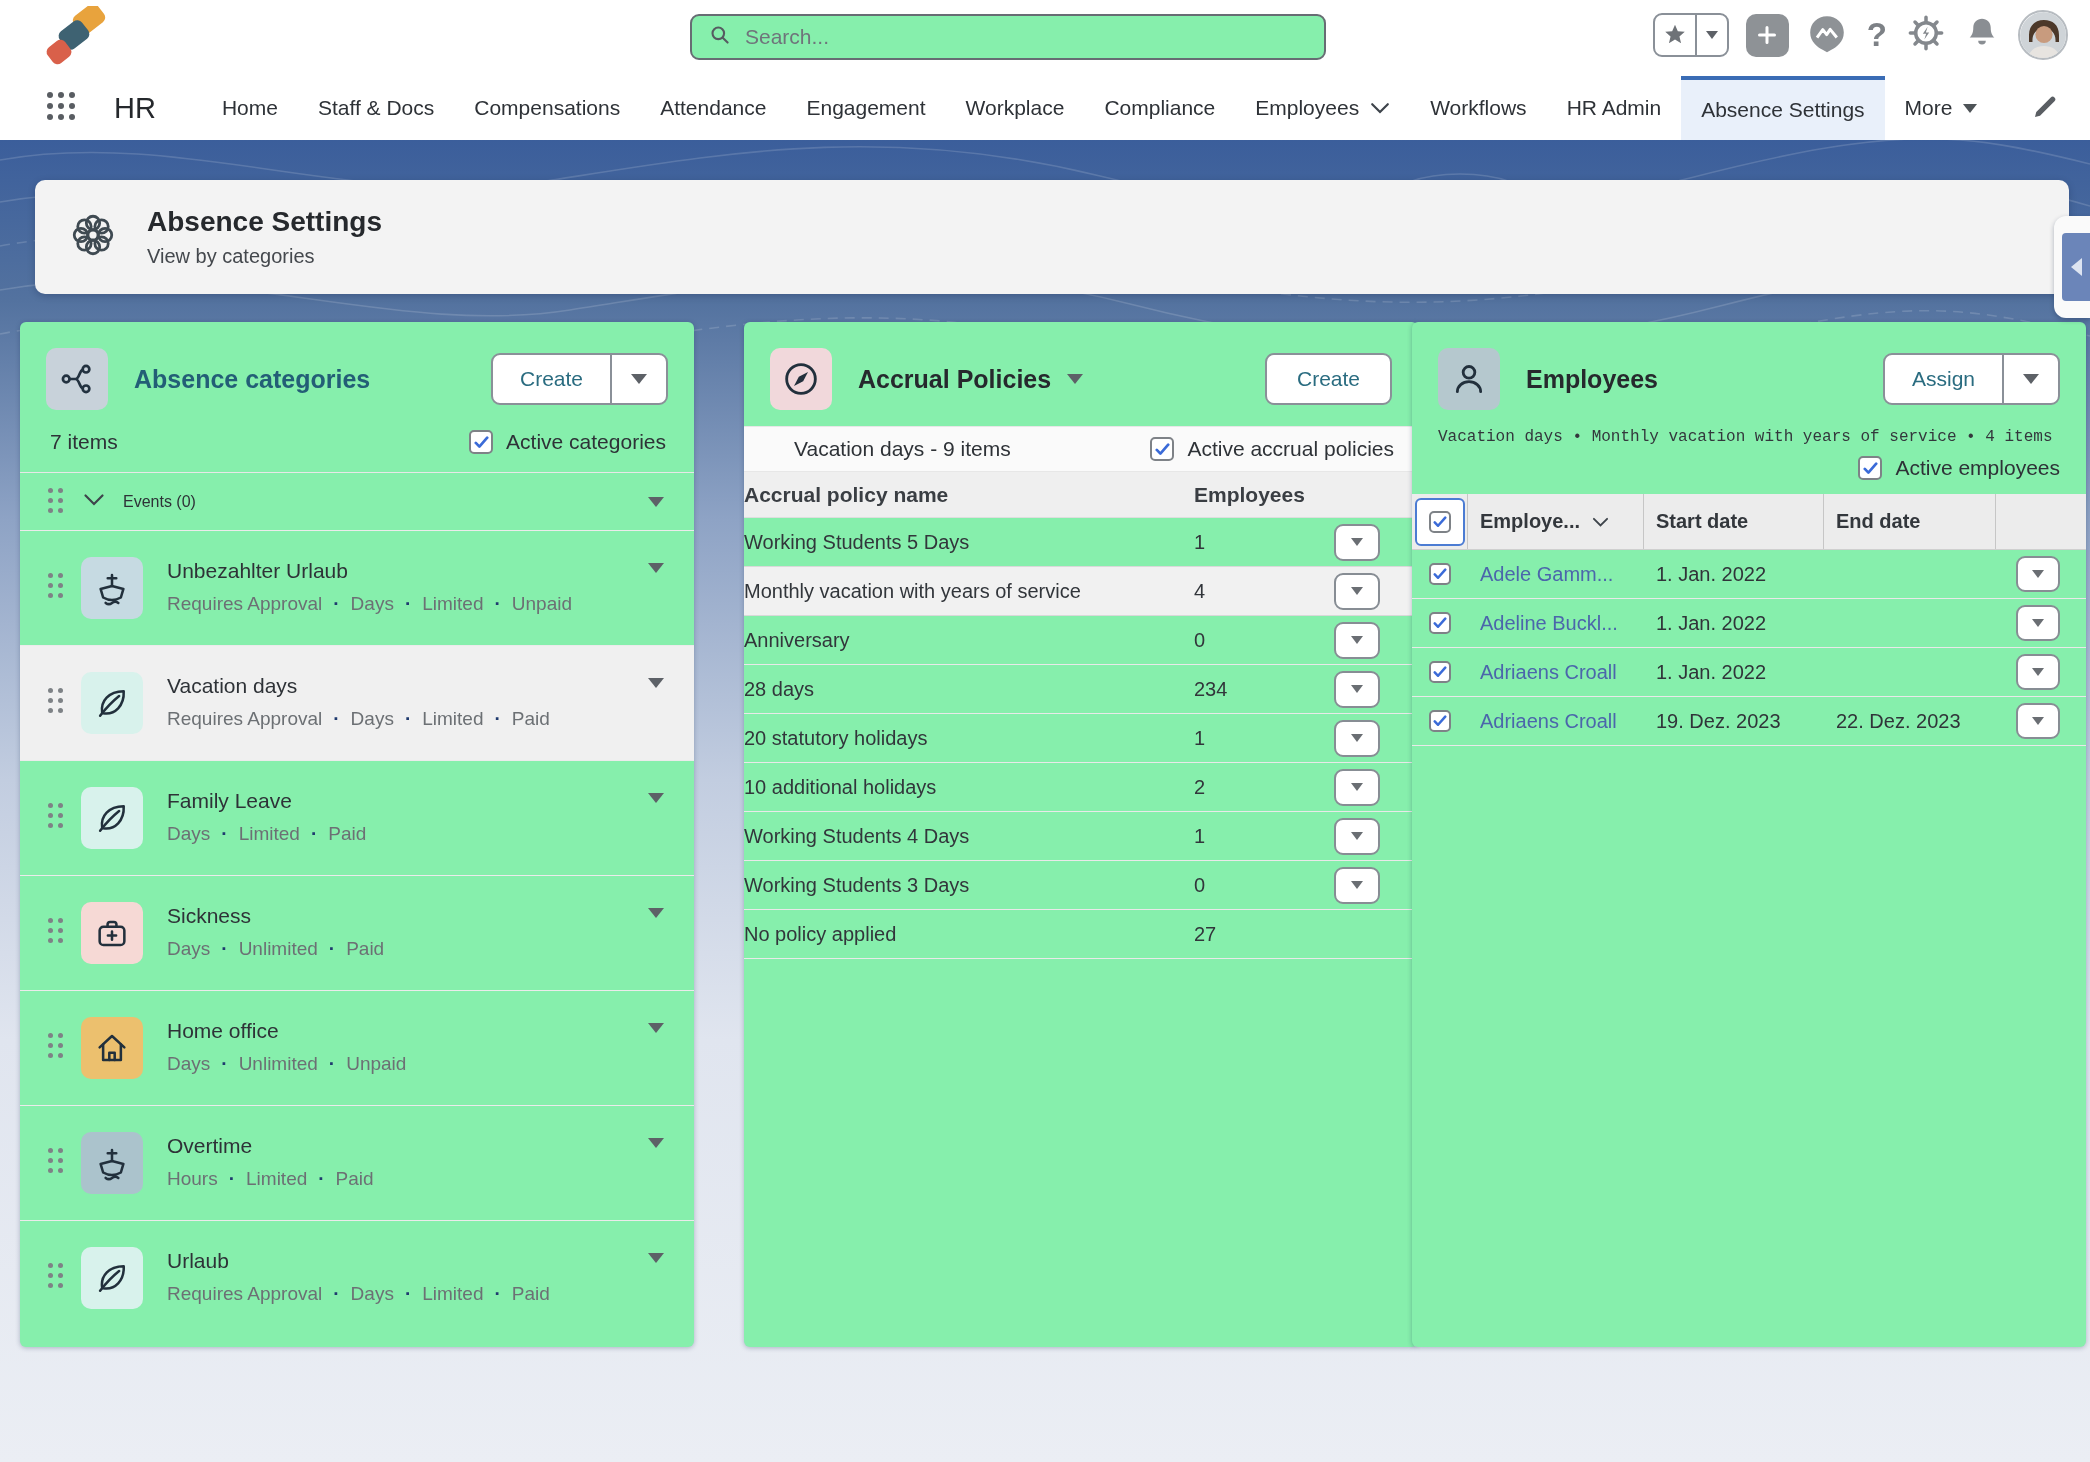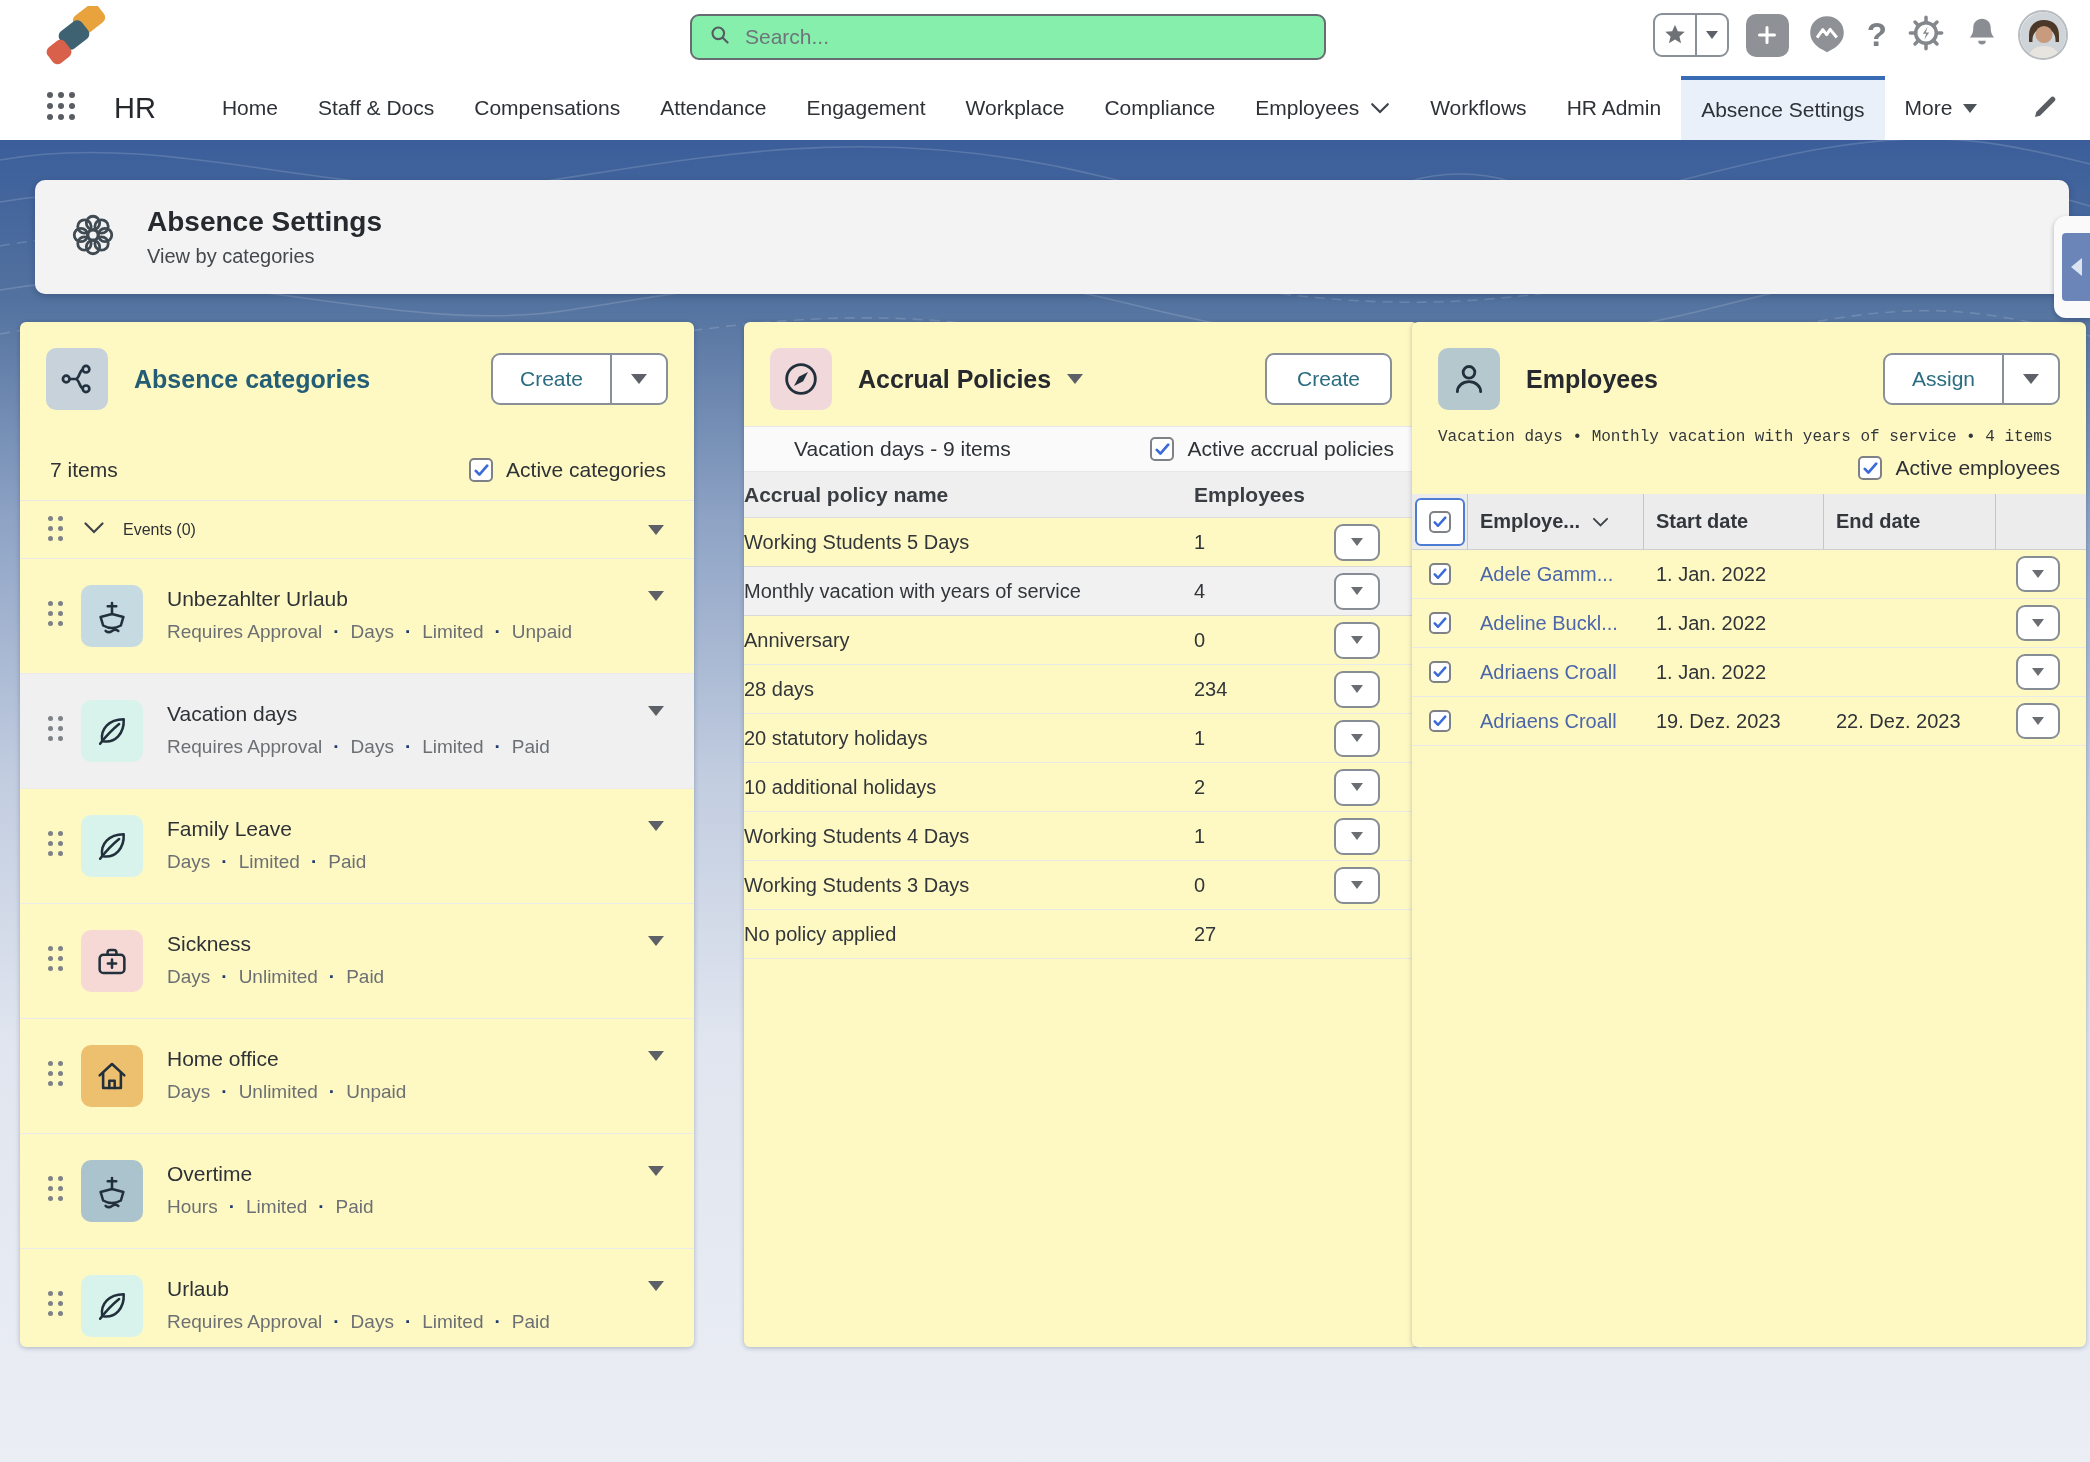--- a/index.html
+++ b/index.html
@@ -40,21 +40,21 @@
                padding-left:32px; z-index:2; }
   .hero-text { margin-left:28px; }
   .hero-title { font-size:28px; font-weight:bold; color:#26292d; }
   .hero-sub { font-size:20px; color:#44484d; margin-top:7px; }
   .collapse-tab { position:absolute; right:0; top:216px; width:36px; height:102px; background:#fafafa;
                   border-radius:12px 0 0 12px; box-shadow:0 2px 5px rgba(10,25,60,.3); z-index:3; }
   .collapse-btn { position:absolute; right:0; top:17px; width:28px; height:68px; background:#6b85b9;
                   border-radius:4px 0 0 4px; display:flex; align-items:center; justify-content:center; }
   .collapse-tri { width:0; height:0; border-top:9px solid transparent; border-bottom:9px solid transparent; border-right:11px solid #dde4f1; }
   
-  .panel { position:absolute; top:322px; width:674px; height:1025px; background:#fef9c3; border-radius:6px;
+  .panel { position:absolute; top:322px; width:674px; height:1025px; background:#86efac; border-radius:6px;
            box-shadow:0 1px 5px rgba(15,35,75,.28); overflow:hidden; z-index:2; }
   #panel-categories { left:20px; }
   #panel-accrual { left:744px; }
   #panel-employees { left:1412px; }
   .p-head { display:flex; align-items:center; padding:26px 26px 16px 26px; }
   .icon-sq { width:62px; height:62px; border-radius:10px; display:flex; align-items:center; justify-content:center; flex:0 0 auto; }
   .bg-share { background:#c8d2da; } .bg-compass { background:#f1d8db; } .bg-person { background:#b5c8ce; }
   .bg-ship1 { background:#c6dae2; } .bg-leaf { background:#d8f2ec; } .bg-aid { background:#f6d9d5; }
   .bg-house { background:#ecc06e; } .bg-ship2 { background:#abc3cc; }
   .p-title { font-size:25px; font-weight:bold; margin-left:26px; }
@@ -65,21 +65,21 @@
   .btn { height:52px; border:2px solid #8a9098; border-radius:9px; background:#fff; display:flex; align-items:center;
          justify-content:center; font-size:21px; color:#2a6c80; padding:0 30px; }
   .split { display:flex; height:52px; border:2px solid #8a9098; border-radius:9px; background:#fff; overflow:hidden; }
   .split-main { display:flex; align-items:center; padding:0 27px; font-size:21px; color:#2a6c80; border-right:2px solid #8a9098; }
   .split-caret { width:54px; display:flex; align-items:center; justify-content:center; }
   .cb { width:24px; height:24px; border:2px solid #7e8287; border-radius:5px; background:#fff;
         display:flex; align-items:center; justify-content:center; flex:0 0 auto; }
   .cb.sm { width:22px; height:22px; }
   .hr { height:1px; background:#e8e8e8; }
   
-  .filter-row { display:flex; align-items:center; padding:4px 28px 18px 30px; font-size:21px; color:#2e3237;margin-top:28px; }
+  .filter-row { display:flex; align-items:center; padding:4px 28px 18px 30px; font-size:21px; color:#2e3237; }
   .filter-right { margin-left:auto; display:flex; align-items:center; gap:13px; }
   .group-row { display:flex; align-items:center; padding:15px 30px 15px 28px; position:relative; }
   .group-label { font-size:16px; color:#2e3237; margin-left:18px; }
   .group-row .tri { margin-left:auto; }
   .dots { display:grid; grid-template-columns:7px 7px; grid-auto-rows:7px; gap:3px; flex:0 0 auto; }
   .dots i { width:5px; height:5px; border-radius:50%; background:#7e8286; }
   .cat-row { display:flex; align-items:flex-start; padding:26px 30px 26px 28px; position:relative; border-top:1px solid #ebebeb; }
   .cat-row.selected { background:#f0f0f0; }
   .cat-row .dots { margin-top:16px; }
   .cat-row .tri { position:absolute; right:30px; top:32px; }

